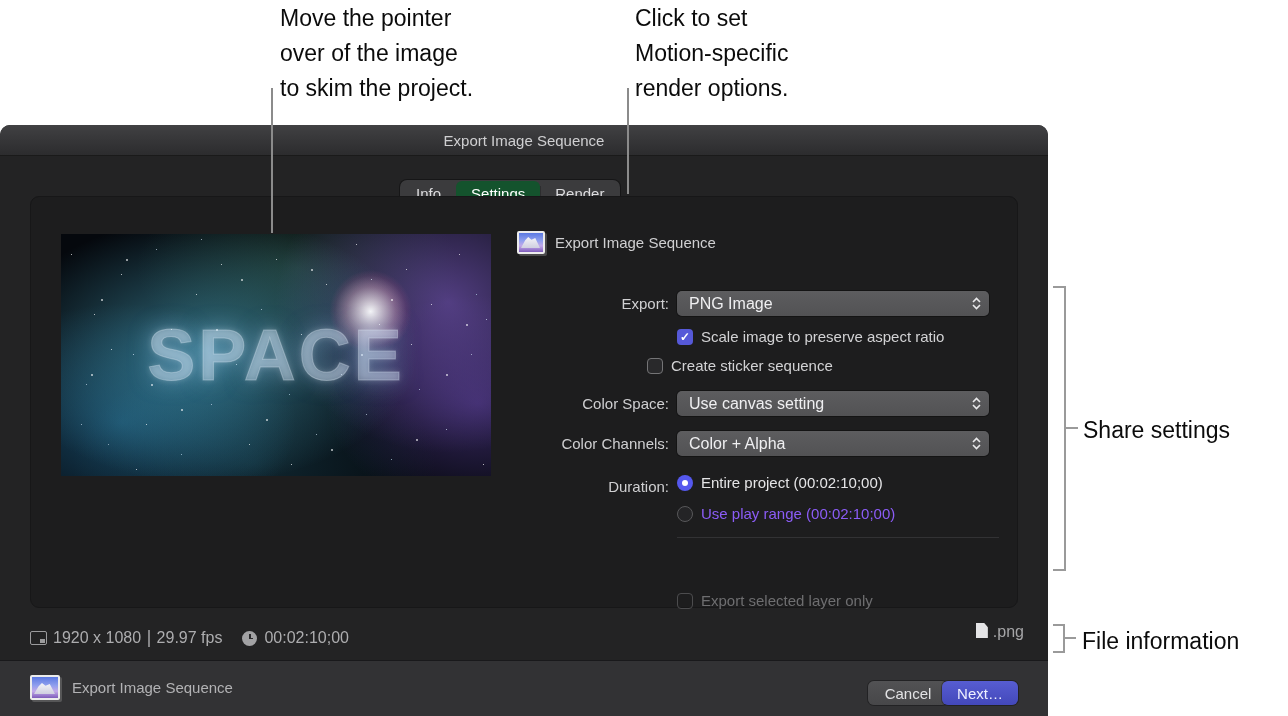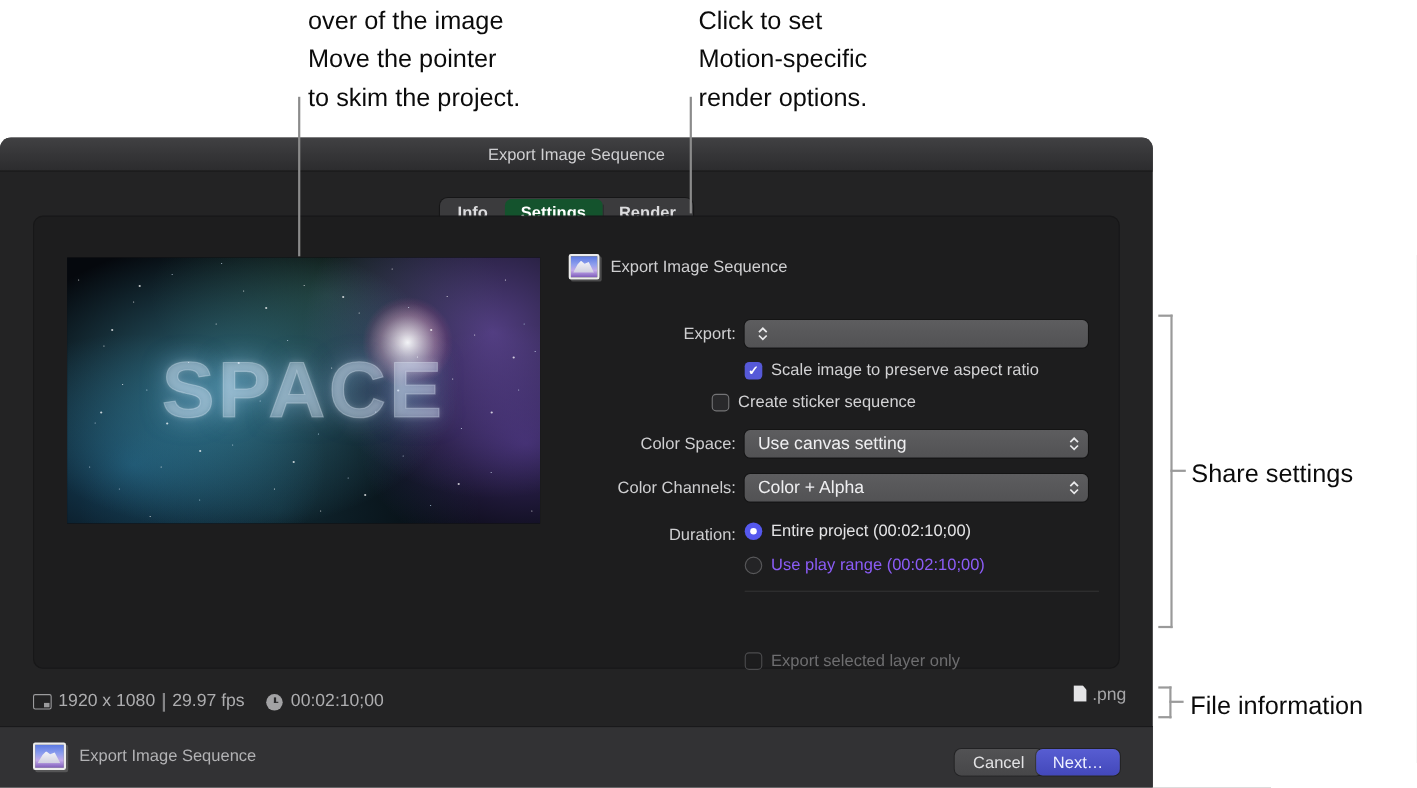--- a/index.html
+++ b/index.html
@@ -17,21 +17,21 @@
 
   .titlebar { position:absolute; left:0; top:0; width:100%; height:31px;
               background:linear-gradient(180deg,#414143 0%,#353537 55%,#2c2c2e 100%);
               border-bottom:1px solid #1a1a1a; display:flex; align-items:center; justify-content:center; }
   .titlebar-title { color:#cfcfd1; font-size:15px; }
 
   
   .tabs { position:absolute; left:400px; top:55px; height:28px; display:flex;
           background:#3b3b3d; border-radius:7px; padding:1px; box-shadow:0 0 0 1px rgba(0,0,0,.35); }
   .tab { height:26px; line-height:26px; padding:0 15px; font-size:15px; color:#dcdcde;
-         border-radius:6px; position:relative;font-weight:bold; }
+         border-radius:6px; position:relative; }
   .tab.selected { background:#14532d; color:#ffffff; }
   .tab + .tab:not(.selected)::before { content:""; position:absolute; left:0; top:5px; bottom:5px; width:1px; background:#2d2d2f; }
 
   
   .panel { position:absolute; left:30px; top:71px; width:988px; height:412px;
            background:#1d1d1e; border:1px solid #171718; border-radius:9px; }
 
   
   .preview { position:absolute; left:30px; top:37px; width:430px; height:242px;
              background:#05080d; overflow:hidden; }
@@ -123,22 +123,22 @@
          display:flex; align-items:center; justify-content:center; }
   .btn-cancel { left:868px; width:80px; background:linear-gradient(180deg,#525254,#474749);
                 color:#e2e2e4; box-shadow:0 0 0 1px rgba(0,0,0,.3); }
   .btn-next { left:942px; width:76px; background:linear-gradient(180deg,#575dd2,#4348ba);
               color:#eef0ff; box-shadow:0 0 0 1px rgba(0,0,0,.3); }
 </style>
 </head>
 <body>
 
 <div class="callout-text" style="left:280px; top:1px;">
+  <div>Move the pointer</div>
   <div>over of the image</div>
-  <div>Move the pointer</div>
   <div>to skim the project.</div>
 </div>
 <div class="callout-line" style="left:271px; top:88px; height:145px; z-index:5;"></div>
 
 <div class="callout-text" style="left:635px; top:1px;">
   <div>Click to set</div>
   <div>Motion-specific</div>
   <div>render options.</div>
 </div>
 <div class="callout-line" style="left:627px; top:88px; height:106px; z-index:5;"></div>
@@ -164,20 +164,21 @@
       <div class="preview-word">SPACE</div>
     </div>
 
     <div class="heading-row">
       <div class="thumb-icon"></div>
       <div class="heading-text">Export Image Sequence</div>
     </div>
 
     <div class="flabel" style="left:486px; top:98px;">Export:</div>
     <div class="popup" style="top:94px;">
+      <div class="popup-value">PNG Image</div>
       <div class="chevrons">
         <svg width="9" height="6" viewBox="0 0 9 6">
             <path d="M1 5 L4.5 1.5 L8 5" fill="none" stroke="#e9e9eb" stroke-width="1.6"></path>
           </svg>
         <svg width="9" height="6" viewBox="0 0 9 6">
             <path d="M1 1 L4.5 4.5 L8 1" fill="none" stroke="#e9e9eb" stroke-width="1.6"></path>
           </svg>
       </div>
     </div>
 

